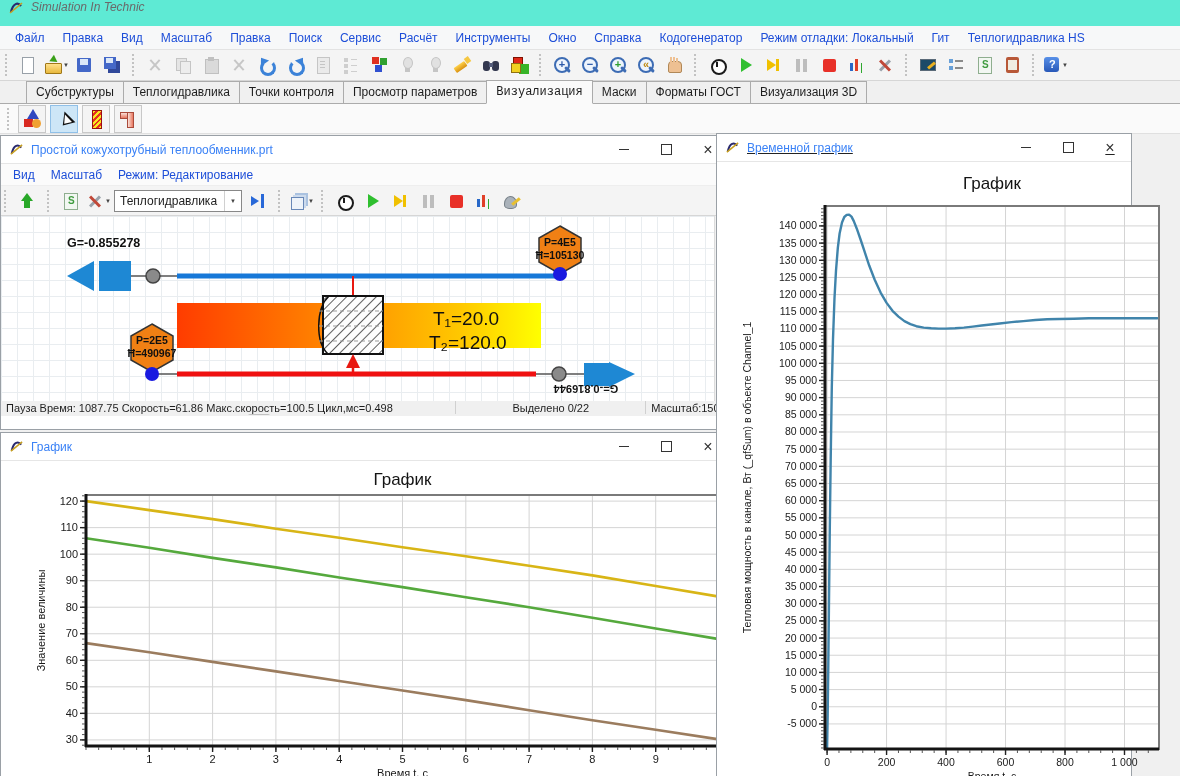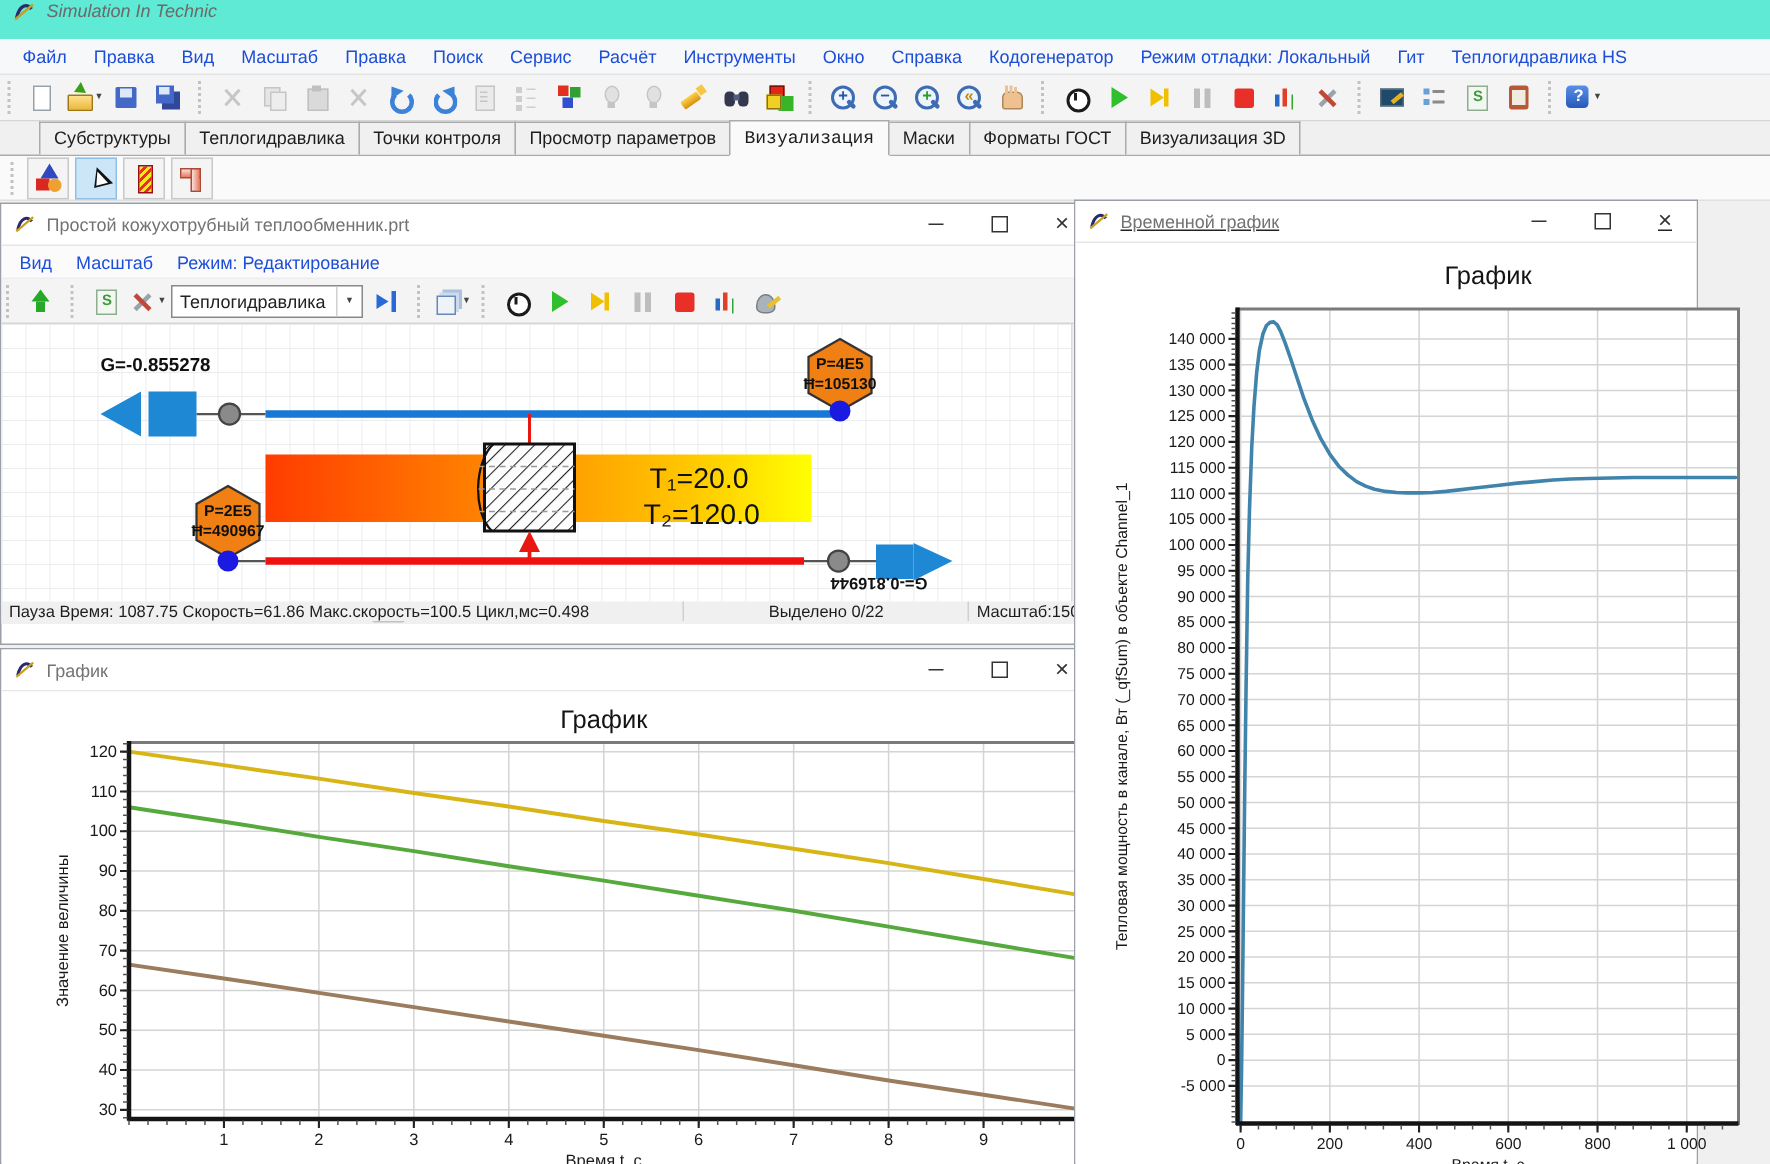--- a/index.html
+++ b/index.html
@@ -108,21 +108,21 @@
   .shapes-icon::after{left:10px;top:10px;width:9px;height:9px;border-radius:50%;background:#f0a030;}
   .cursor-icon::before{left:7px;top:2px;border-bottom:13px solid #111;border-left:5px solid transparent;border-right:8px solid transparent;transform:rotate(-14deg);}
   .cursor-icon::after{left:9px;top:5px;border-bottom:9px solid #fff;border-left:3px solid transparent;border-right:5px solid transparent;transform:rotate(-14deg);}
   .heater-icon::before{left:6px;top:1px;width:8px;height:17px;background:repeating-linear-gradient(135deg,#f8e820 0 2px,#e83020 2px 4px);border:1px solid #991010;}
   .pipe-icon::before{left:2px;top:3px;width:12px;height:5px;background:linear-gradient(#fae0d8,#e87860);border:1px solid #aa4a3a;}
   .pipe-icon::after{left:9px;top:3px;width:5px;height:14px;background:linear-gradient(90deg,#fae0d8,#e87860);border:1px solid #aa4a3a;}
 
   
   .cwin{position:absolute;background:#fff;border:1px solid #9aa0a6;}
   .cwin .ctitle{height:28px;display:flex;align-items:center;background:#fff;border-bottom:1px solid #e6e6e6;padding-left:8px;}
-  .cwin .ctitle .wtitle{margin-left:7px;color:#737373;}
+  .cwin .ctitle .wtitle{margin-left:7px;color:#3b82f6;}
   .winbtns{margin-left:auto;display:flex;height:100%;}
   .winbtn{width:42px;height:100%;display:flex;align-items:center;justify-content:center;color:#333;}
   .winbtn.min::before{content:"";width:10px;height:1px;background:#333;}
   .winbtn.max::before{content:"";width:9px;height:9px;border:1px solid #333;}
   .winbtn.close::before{content:"×";font-size:16px;line-height:10px;color:#333;}
   .cmenubar{height:22px;display:flex;align-items:center;background:#fbfbfb;padding-left:4px;border-bottom:1px solid #eee;}
   .cmenubar .menu-item{padding:2px 8px;}
   .ctoolbar{height:30px;display:flex;align-items:center;background:#f4f4f4;border-bottom:1px solid #d6d6d6;}
   .combo{width:128px;height:22px;border:1px solid #888;background:#fff;display:flex;align-items:center;margin:0 2px;}
   .combo .combo-text{flex:1;padding-left:5px;white-space:nowrap;overflow:hidden;}

